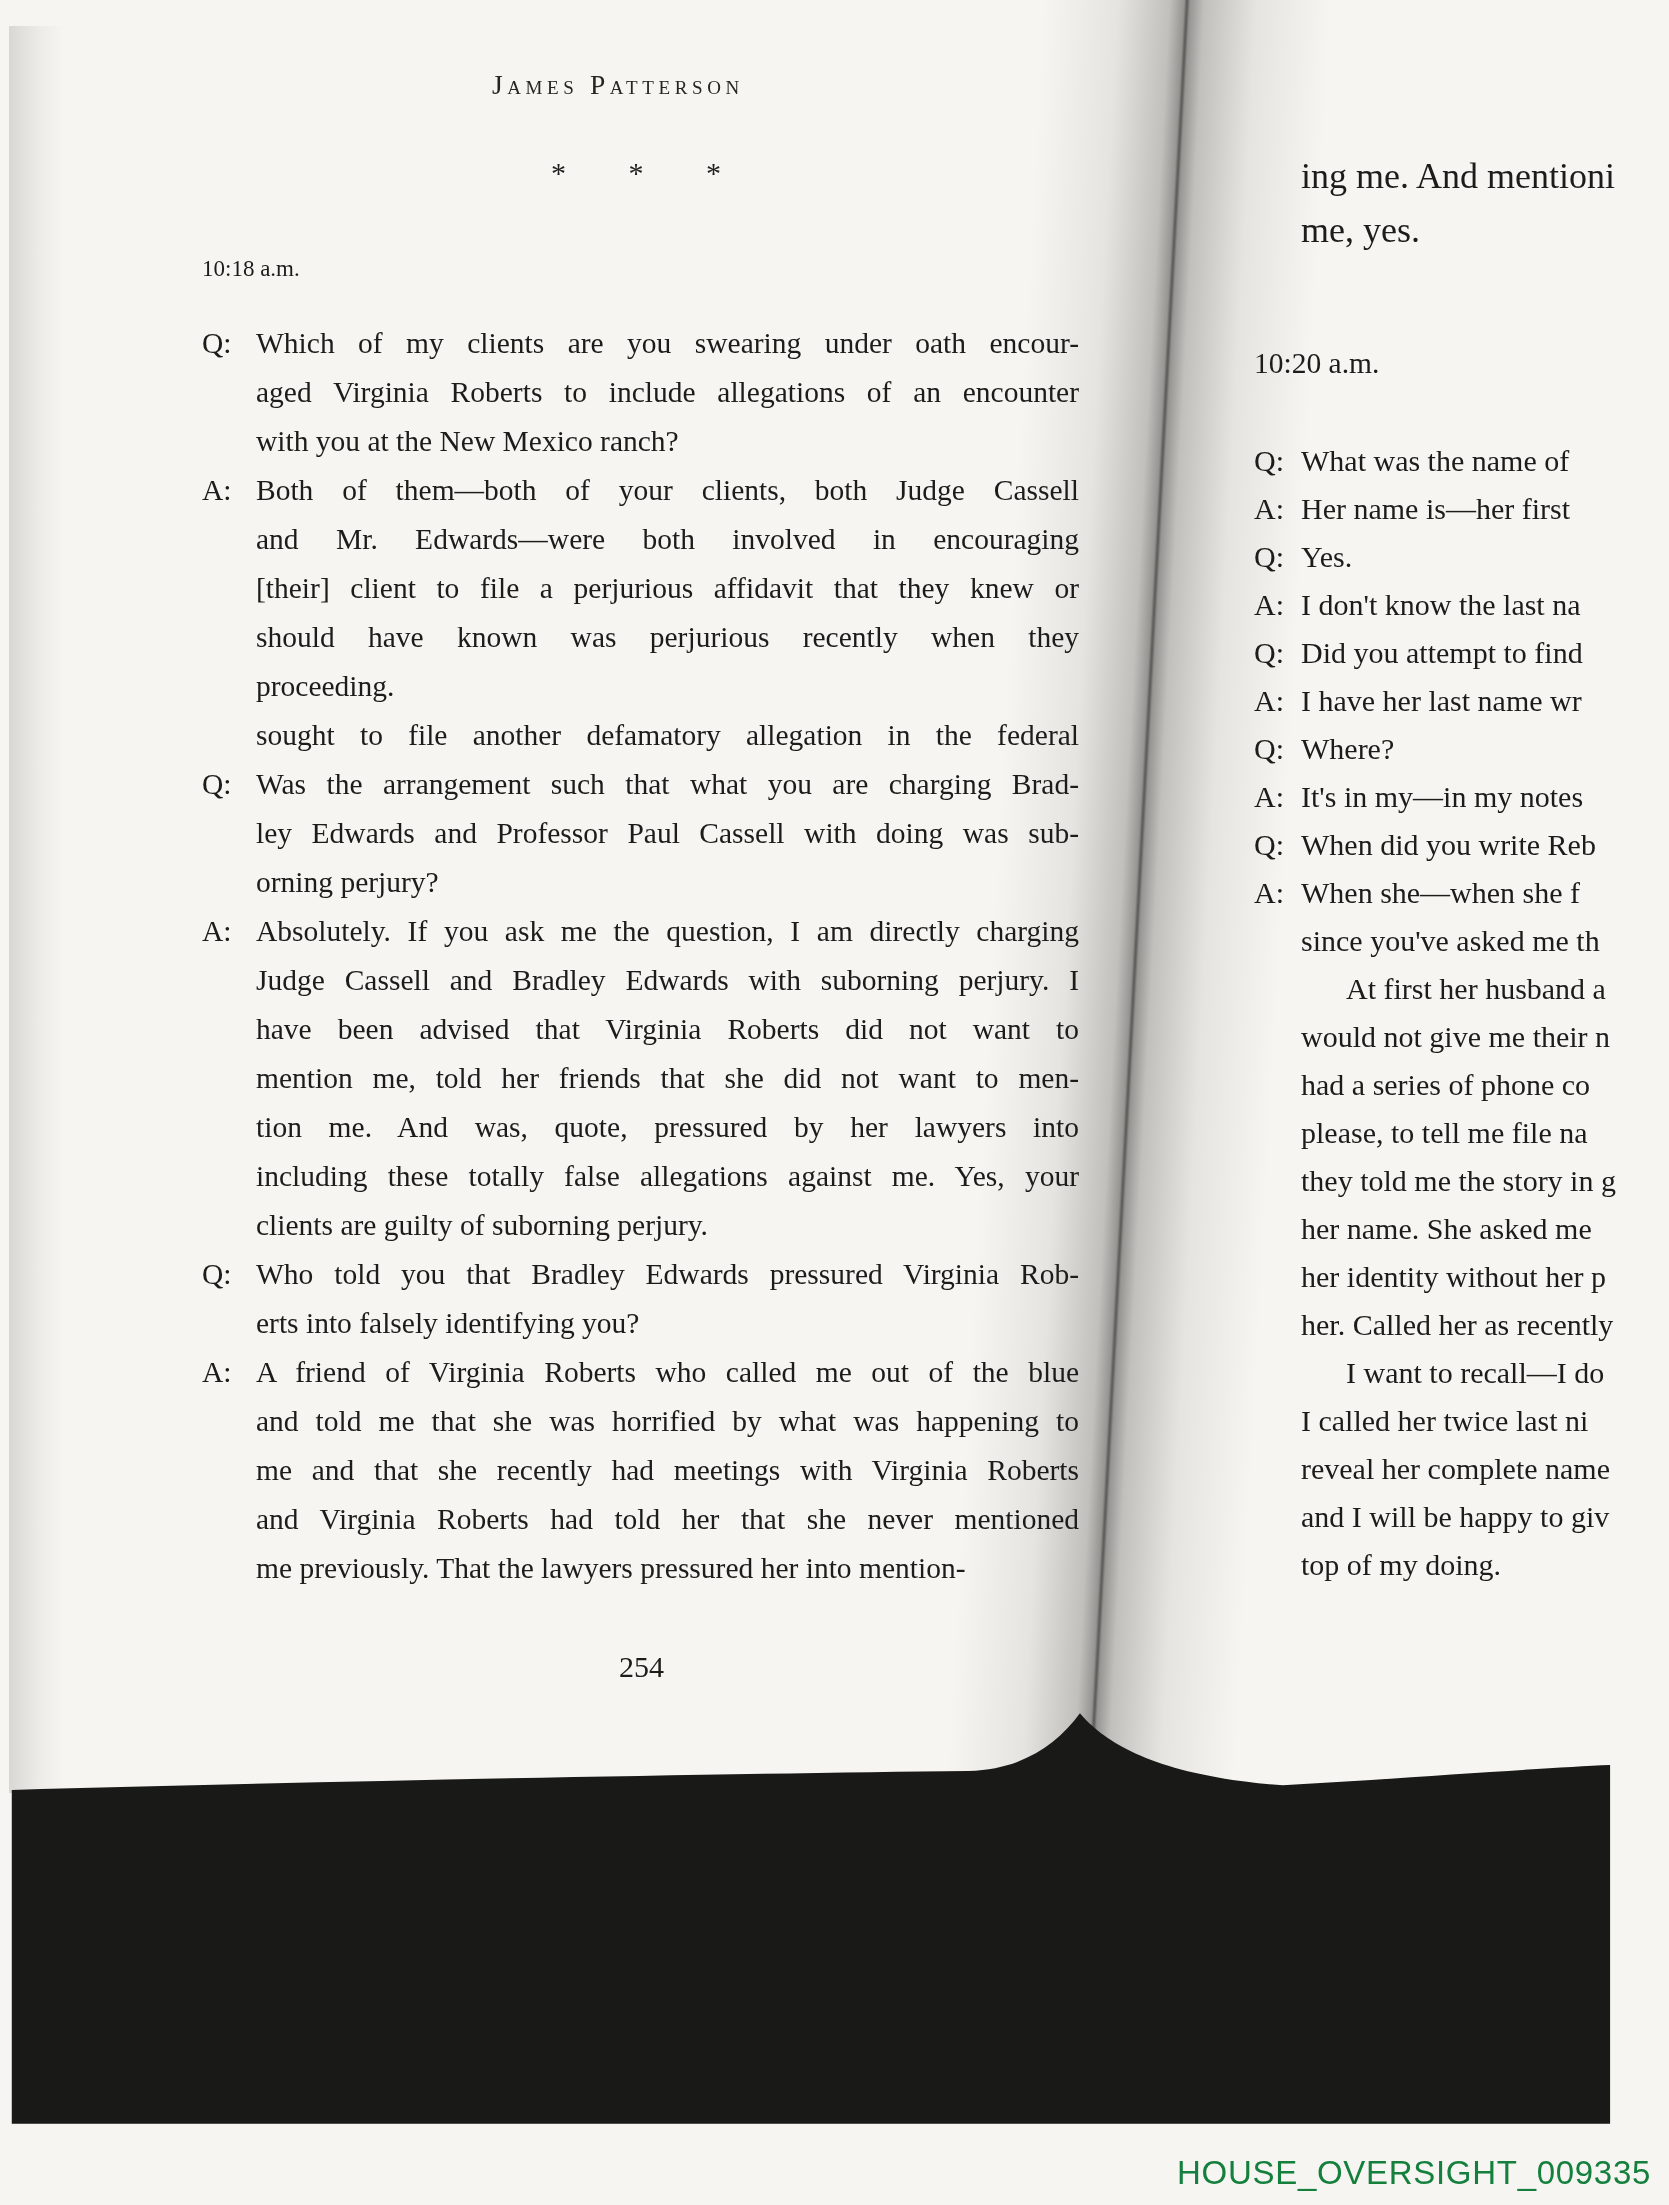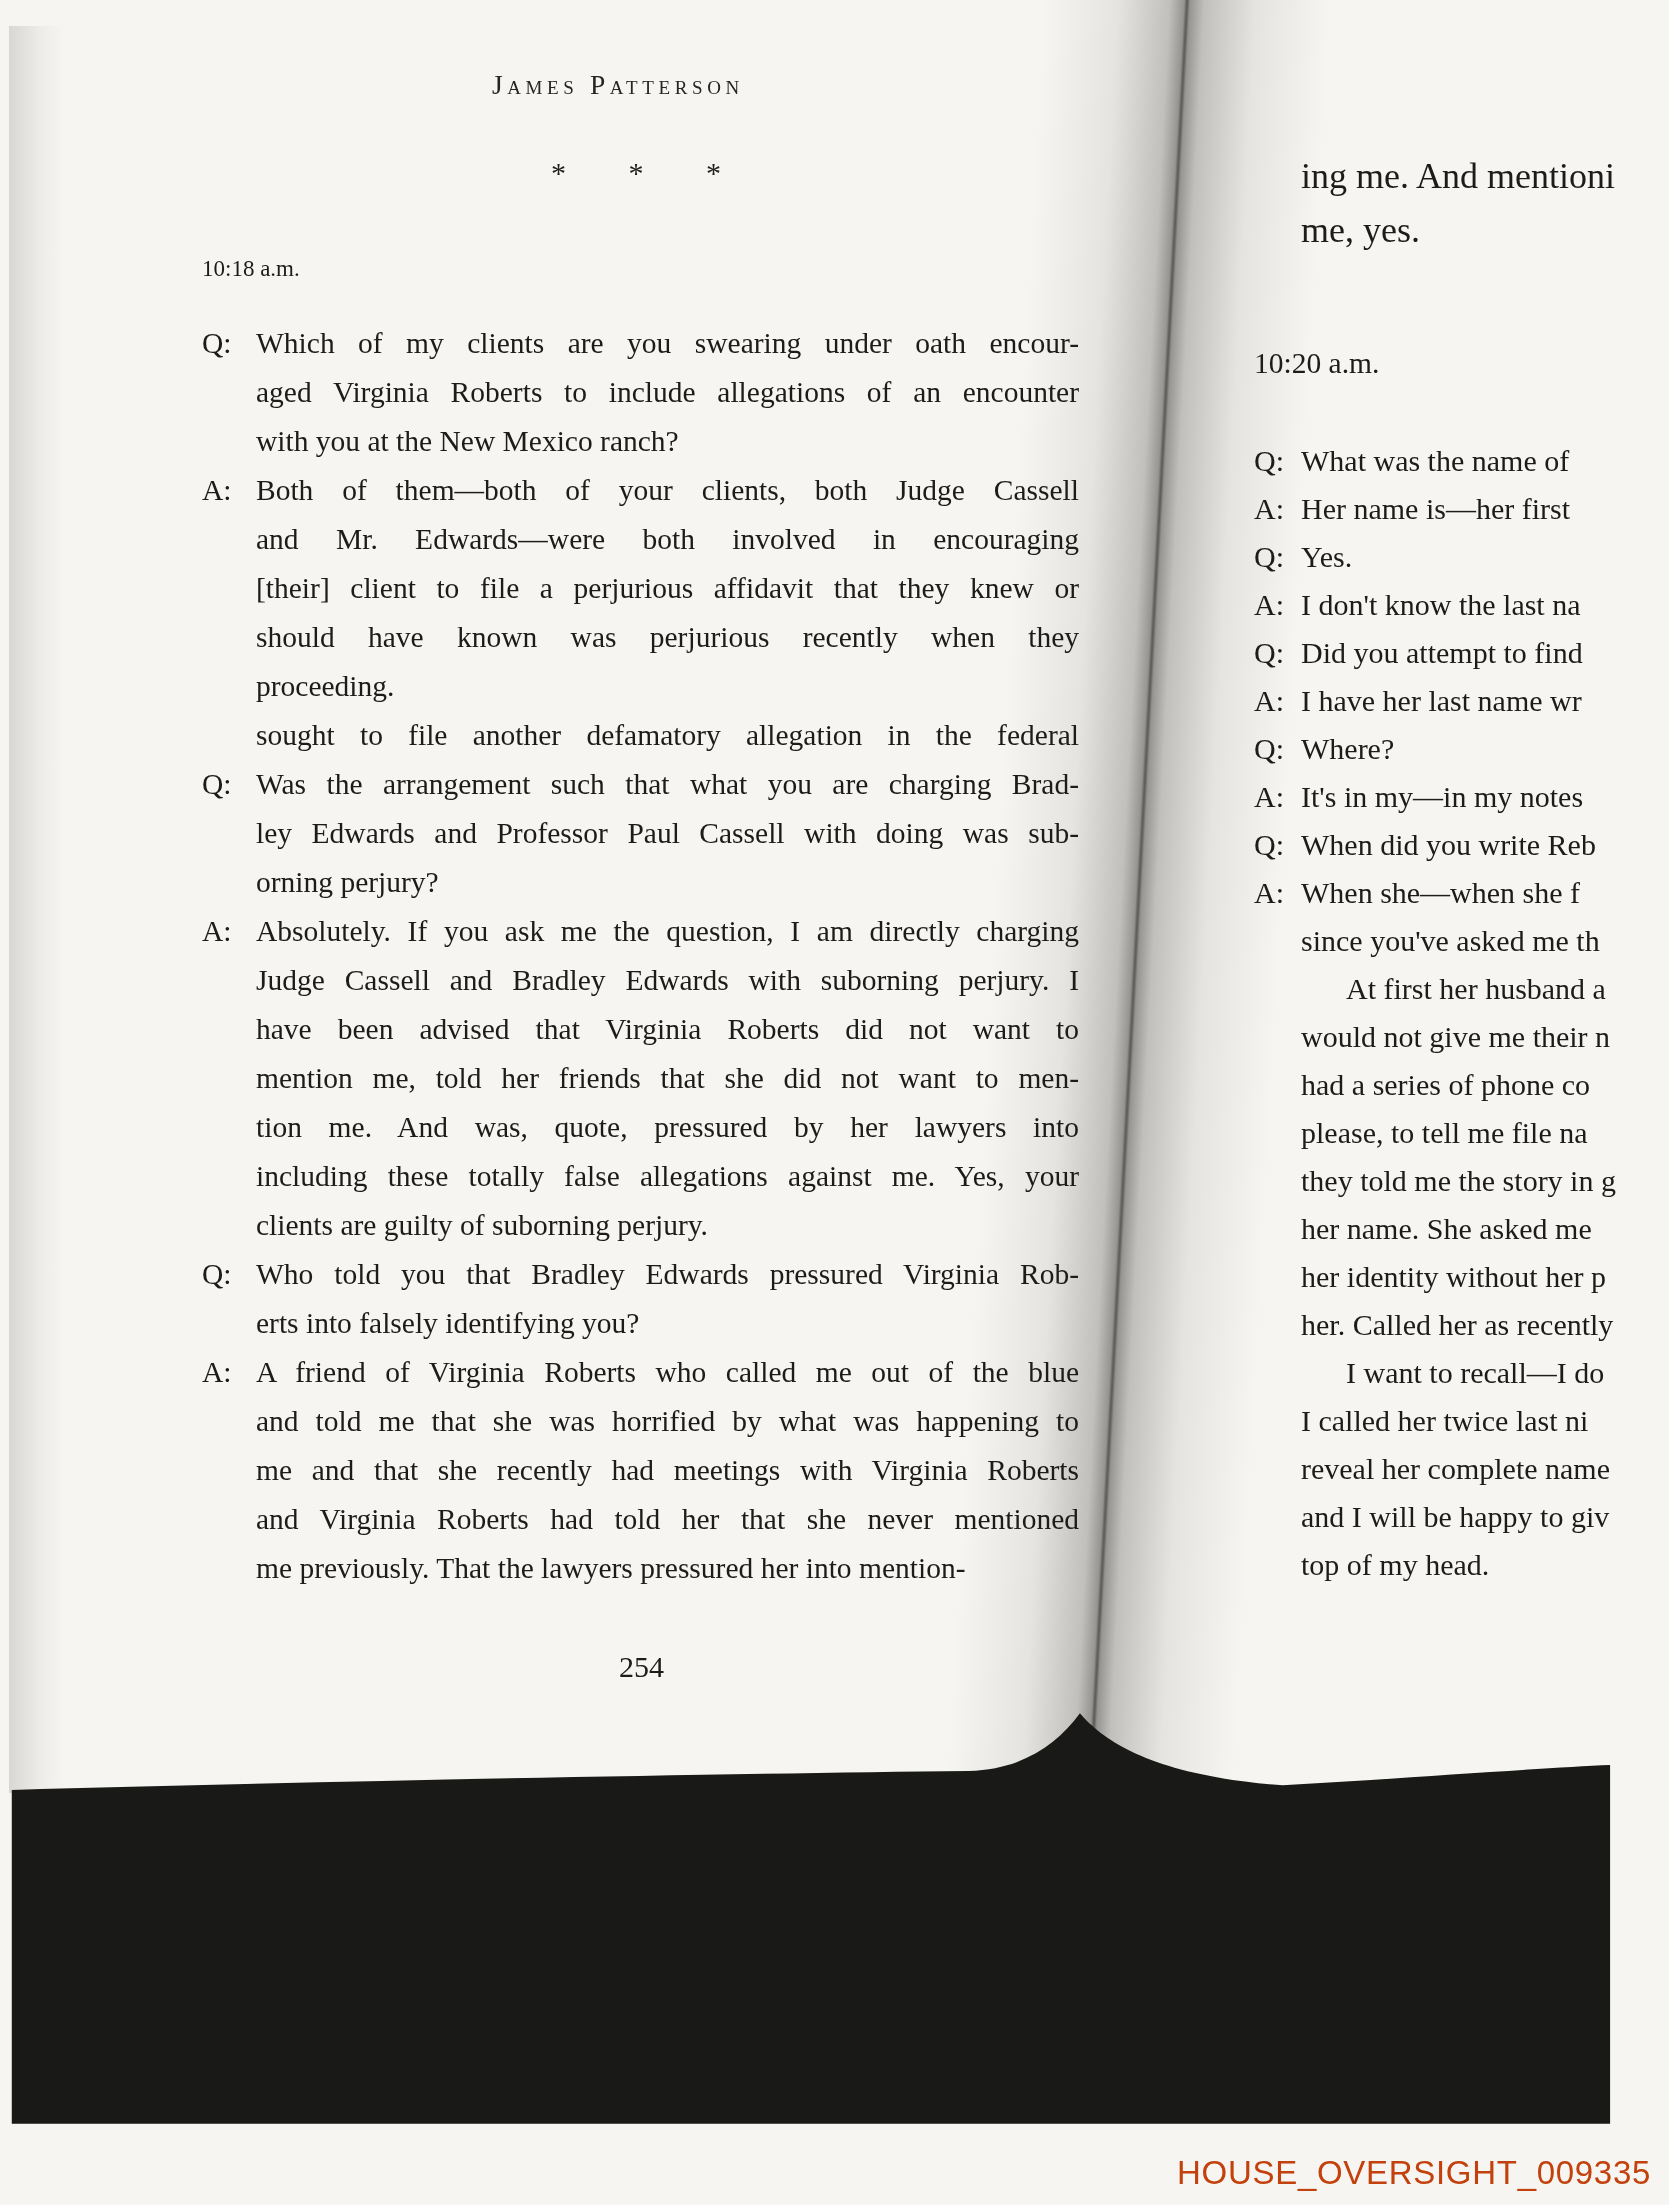--- a/index.html
+++ b/index.html
@@ -46,21 +46,21 @@
   .right-carryover{position:absolute;left:0;right:0;top:149px;}
   .cline{padding-left:47px;height:54px;line-height:54px;font-size:36px;white-space:nowrap;}
   .right-timestamp{position:absolute;left:0;top:338px;font-size:29.5px;line-height:51px;white-space:nowrap;}
   .right-transcript{position:absolute;left:0;right:0;top:437px;}
   .rline{position:relative;padding-left:47px;height:48px;line-height:48px;font-size:30px;white-space:nowrap;}
   .rline.ind{padding-left:92px;}
   
   .bates-number{
     position:absolute;left:0;top:2154px;width:1651px;text-align:right;
     font-family:"Liberation Sans","DejaVu Sans",sans-serif;
-    font-size:33px;letter-spacing:0.7px;color:#c2410c;
+    font-size:33px;letter-spacing:0.7px;color:#15803d;
   }
 </style>
 </head>
 <body>
 
 <div class="page-edge-shadow"></div>
 <div class="gutter-shadow">
   <div class="gutter-core"></div>
 </div>
 
@@ -120,21 +120,21 @@
       <div class="rline">had a series of phone co</div>
       <div class="rline">please, to tell me file na</div>
       <div class="rline">they told me the story in g</div>
       <div class="rline">her name. She asked me</div>
       <div class="rline">her identity without her p</div>
       <div class="rline">her. Called her as recently</div>
       <div class="rline ind">I want to recall—I do</div>
       <div class="rline">I called her twice last ni</div>
       <div class="rline">reveal her complete name</div>
       <div class="rline">and I will be happy to giv</div>
-      <div class="rline">top of my head.</div>
+      <div class="rline">top of my doing.</div>
     </div>
 </div>
 
 <svg class="redaction-band" width="1669" height="569" viewBox="0 0 2550 869" xmlns="http://www.w3.org/2000/svg">
   <path fill="#191917" d="M 18 235
            C 500 222 1100 210 1480 206
            C 1565 203 1615 165 1650 118
            C 1690 165 1770 214 1960 228
            C 2150 217 2360 201 2460 197
            L 2460 745 L 18 745 Z"></path>

